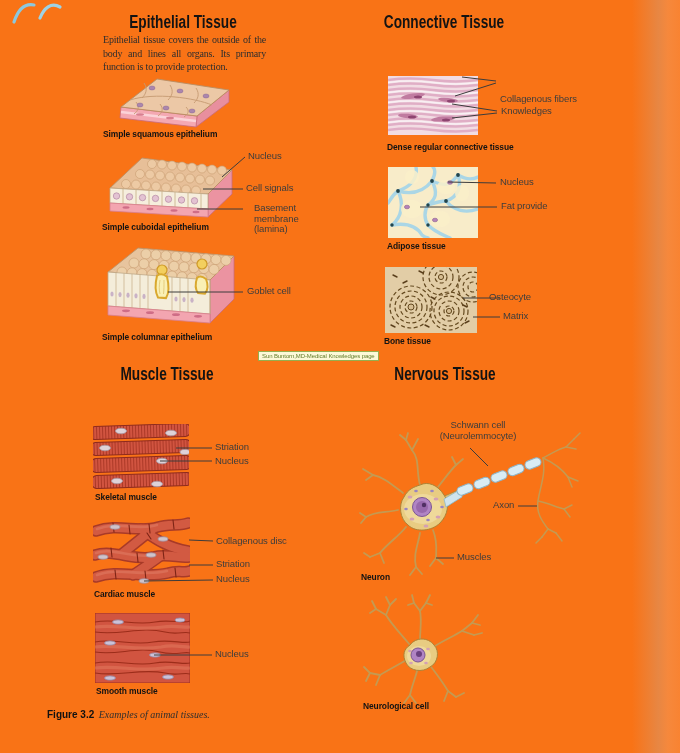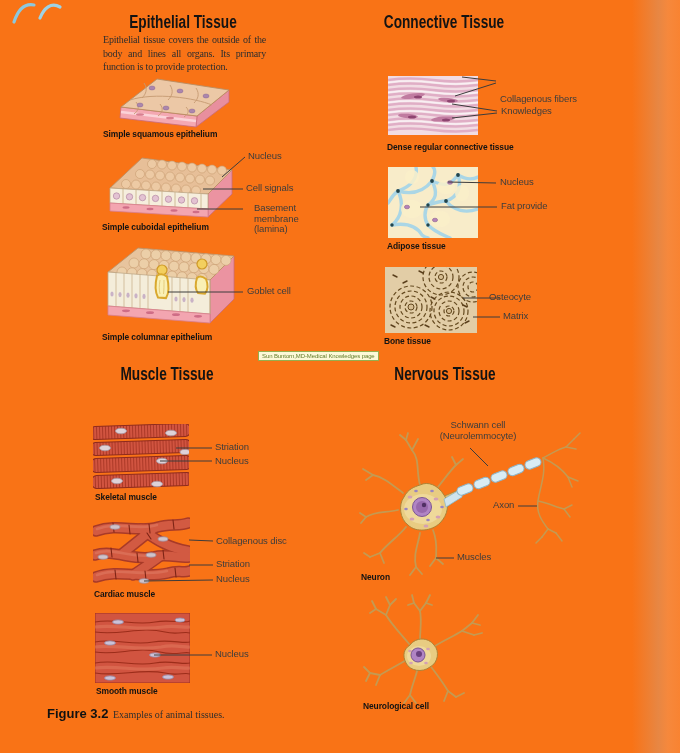--- a/index.html
+++ b/index.html
@@ -13,22 +13,22 @@
   .cap   { position:absolute; font-weight:bold; font-size:9.8px; color:#131313;
            white-space:nowrap; letter-spacing:-0.1px; transform:scaleX(0.86);
            transform-origin:left top; }
   .lbl   { position:absolute; font-size:9.5px; color:#3d3d3d; line-height:10.5px;
            letter-spacing:-0.1px; }
   .ill   { position:absolute; }
   .badge { position:absolute; left:258px; top:351px; background:#fcf9d8;
            border:1px solid #96ad4e; color:#647d2c; font-size:6px; padding:1px 3px;
            letter-spacing:-0.1px; white-space:nowrap; }
   .figcap { position:absolute; left:47px; top:704px; white-space:nowrap; }
-  .figcap .num { font-weight:bold; font-size:13px; color:#111; }
-  .figcap .txt { font-family:"Liberation Serif",serif; font-size:10px; color:#2e2e2e; }
+  .figcap .num { font-weight:bold; font-size:10px; color:#111; }
+  .figcap .txt { font-family:"Liberation Serif",serif; font-size:10px; color:#2e2e2e;font-style:italic; }
   .edge { position:absolute; right:0; top:0; width:48px; height:100%; pointer-events:none;
           background:linear-gradient(to right, rgba(210,210,210,0) 0%,
           rgba(185,185,185,0.28) 55%, rgba(232,232,232,0.18) 75%, rgba(247,247,247,0.12) 100%); }
   .lines { position:absolute; left:0; top:0; pointer-events:none; }
 </style>
 </head>
 <body>
 
 <div class="page">
 

